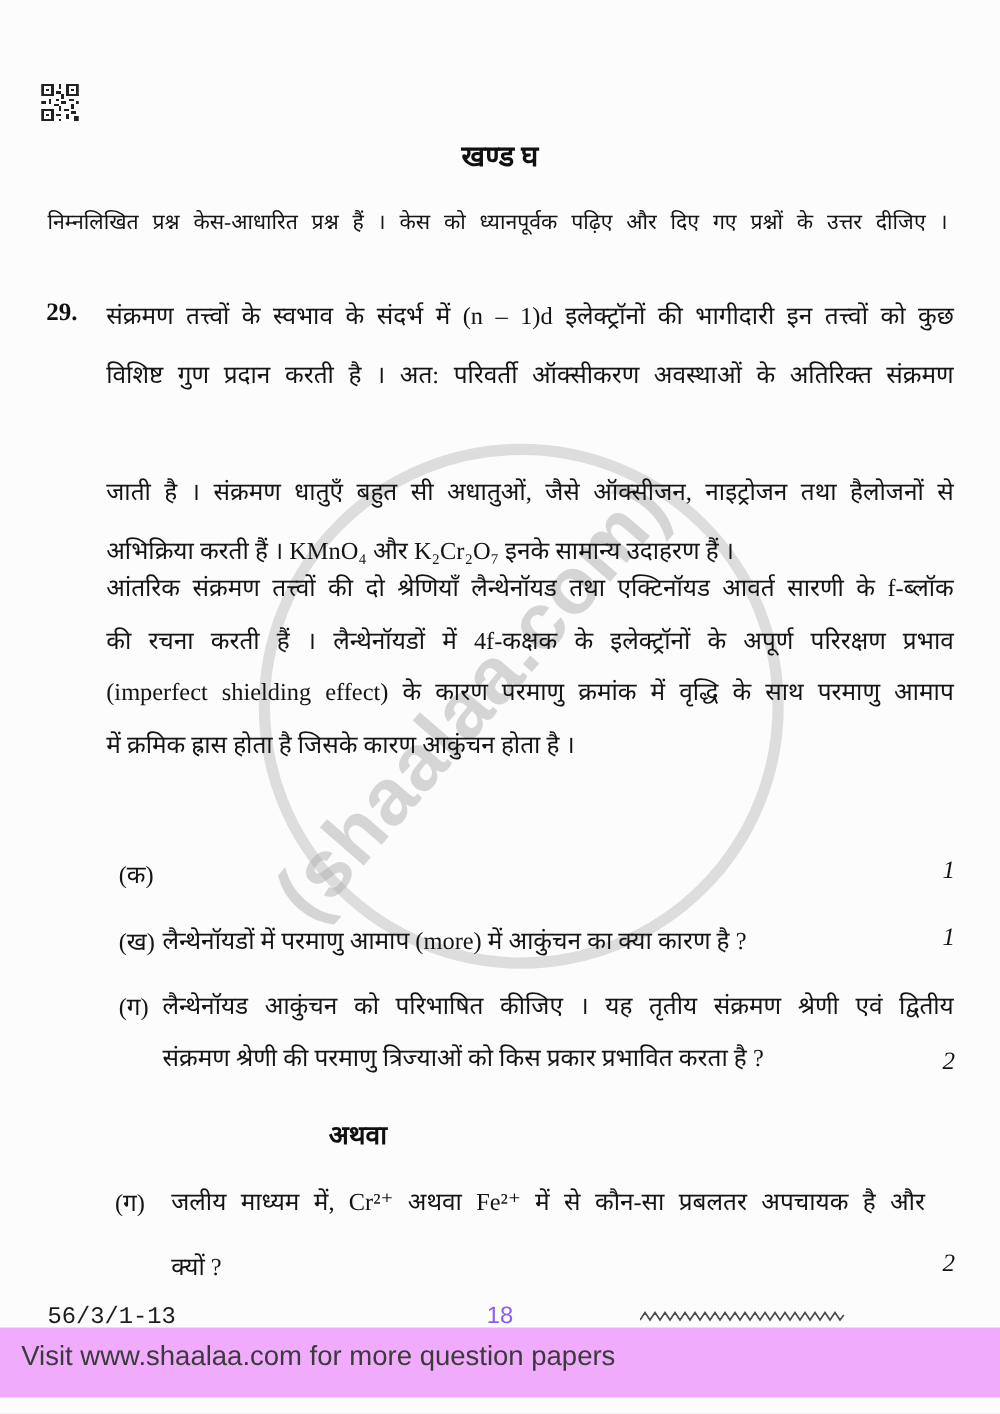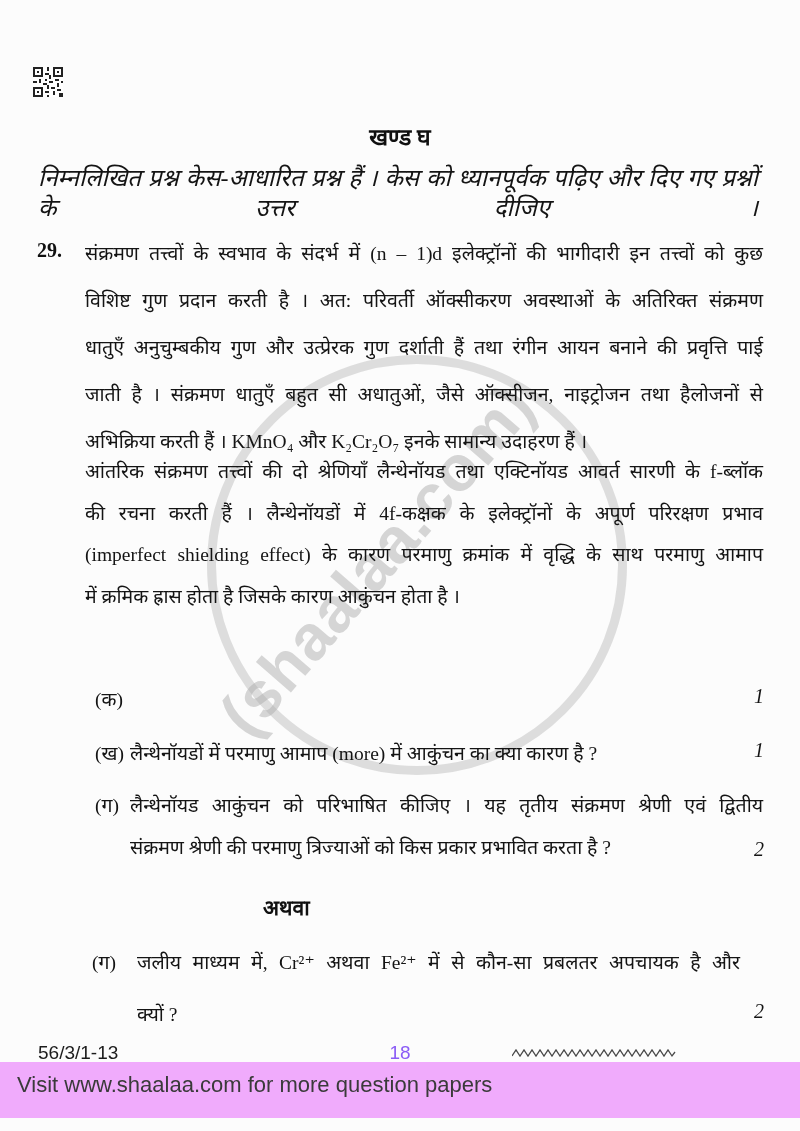--- a/index.html
+++ b/index.html
@@ -30,46 +30,46 @@
   }
   
   .z{position:relative;z-index:1;}
   .line{
     position:absolute;left:85px;right:37px;
     font-size:19.5px;line-height:30px;color:#141414;
   }
   .jfull{text-align:justify;text-align-last:justify;}
   .nw{white-space:nowrap;}
   .section-title{
-    position:absolute;left:0;right:0;top:104px;margin:16px;
+    position:absolute;left:0;right:0;top:104px;margin:4px;
     text-align:center;font-size:23px;font-weight:bold;color:#101010;
   }
   .instruction{
     position:absolute;left:38px;right:42px;top:163px;
-    font-style:italic;font-size:24px;line-height:30px;
+    font-size:17px;line-height:30px;
     text-align:justify;text-align-last:justify;color:#141414;
   }
   .qnum{
     position:absolute;left:37px;top:239px;
     font-size:20px;font-weight:bold;color:#101010;
   }
   .plabel{position:absolute;font-size:19.5px;color:#141414;}
   .ptext{position:absolute;right:68px;font-size:19.5px;line-height:30px;color:#141414;}
   .marks{
     position:absolute;left:746px;width:26px;text-align:center;
     font-size:20px;font-style:italic;color:#141414;
   }
   .or-label{
     position:absolute;left:263px;top:893px;
     font-size:21px;font-weight:bold;color:#101010;
   }
   
   .paper-code{
     position:absolute;left:38px;top:1042px;
-    font-family:Liberation Sans, sans-serif;
+    font-family:Liberation Mono, monospace;
     font-size:19px;font-weight:500;color:#1c1c1c;
   }
   .page-number{
     position:absolute;left:0;right:0;top:1042px;text-align:center;
     font-family:"Liberation Sans","DejaVu Sans",sans-serif;
     font-size:19px;color:#8b5cf6;
   }
   .squiggle{position:absolute;left:512px;top:1048px;}
   .banner{
     position:absolute;left:0;right:0;top:1062px;height:56px;background:#f0abfc;
@@ -128,21 +128,20 @@
     </g>
   </svg>
 
   <h1 class="section-title z">खण्ड घ</h1>
   <div class="instruction z">निम्नलिखित प्रश्न केस-आधारित प्रश्न हैं । केस को ध्यानपूर्वक पढ़िए और दिए गए प्रश्नों के उत्तर दीजिए ।</div>
 
   <div class="qnum z">29.</div>
 
   <div class="line jfull z" style="top:239px">संक्रमण तत्त्वों के स्वभाव के संदर्भ में (n – 1)d इलेक्ट्रॉनों की भागीदारी इन तत्त्वों को कुछ</div>
   <div class="line jfull z" style="top:286px">विशिष्ट गुण प्रदान करती है । अत: परिवर्ती ऑक्सीकरण अवस्थाओं के अतिरिक्त संक्रमण</div>
-  <div class="line jfull z" style="top:333px">धातुएँ अनुचुम्बकीय गुण और उत्प्रेरक गुण दर्शाती हैं तथा रंगीन आयन बनाने की प्रवृत्ति पाई</div>
   <div class="line jfull z" style="top:380px">जाती है । संक्रमण धातुएँ बहुत सी अधातुओं, जैसे ऑक्सीजन, नाइट्रोजन तथा हैलोजनों से</div>
   <div class="line nw z" style="top:427px">अभिक्रिया करती हैं ।  KMnO₄ और K₂Cr₂O₇ इनके सामान्य उदाहरण हैं ।</div>
 
   <div class="line jfull z" style="top:457px">आंतरिक संक्रमण तत्त्वों की दो श्रेणियाँ लैन्थेनॉयड तथा एक्टिनॉयड आवर्त सारणी के f-ब्लॉक</div>
   <div class="line jfull z" style="top:499px">की रचना करती हैं । लैन्थेनॉयडों में 4f-कक्षक के इलेक्ट्रॉनों के अपूर्ण परिरक्षण प्रभाव</div>
   <div class="line jfull z" style="top:540px">(imperfect shielding effect) के कारण परमाणु क्रमांक में वृद्धि के साथ परमाणु आमाप</div>
   <div class="line nw z" style="top:582px">में क्रमिक ह्रास होता है जिसके कारण आकुंचन होता है ।</div>
 
 
   <div class="plabel z" style="left:95px;top:685px">(क)</div>

